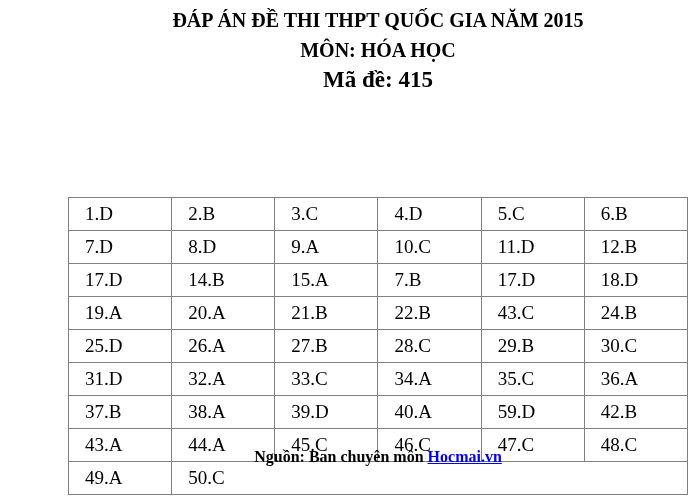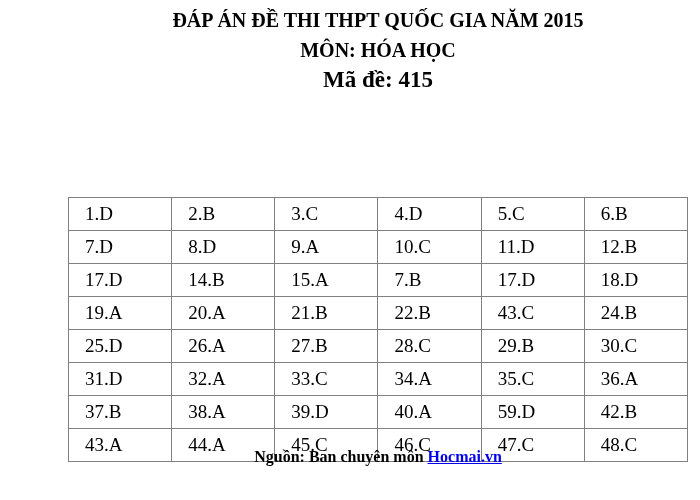--- a/index.html
+++ b/index.html
@@ -148,18 +148,22 @@
           <td>42.B</td>
         </tr>
         <tr>
           <td>43.A</td>
           <td>44.A</td>
           <td>45.C</td>
           <td>46.C</td>
           <td>47.C</td>
           <td>48.C</td>
         </tr>
+        <tr>
+          <td>49.A</td>
+          <td colspan="5">50.C</td>
+        </tr>
       </tbody>
   </table>
 
   <div class="source-line"><span>Nguồn: Ban chuyên môn </span><a>Hocmai.vn</a></div>
 
 </div>
 
 </body></html>

